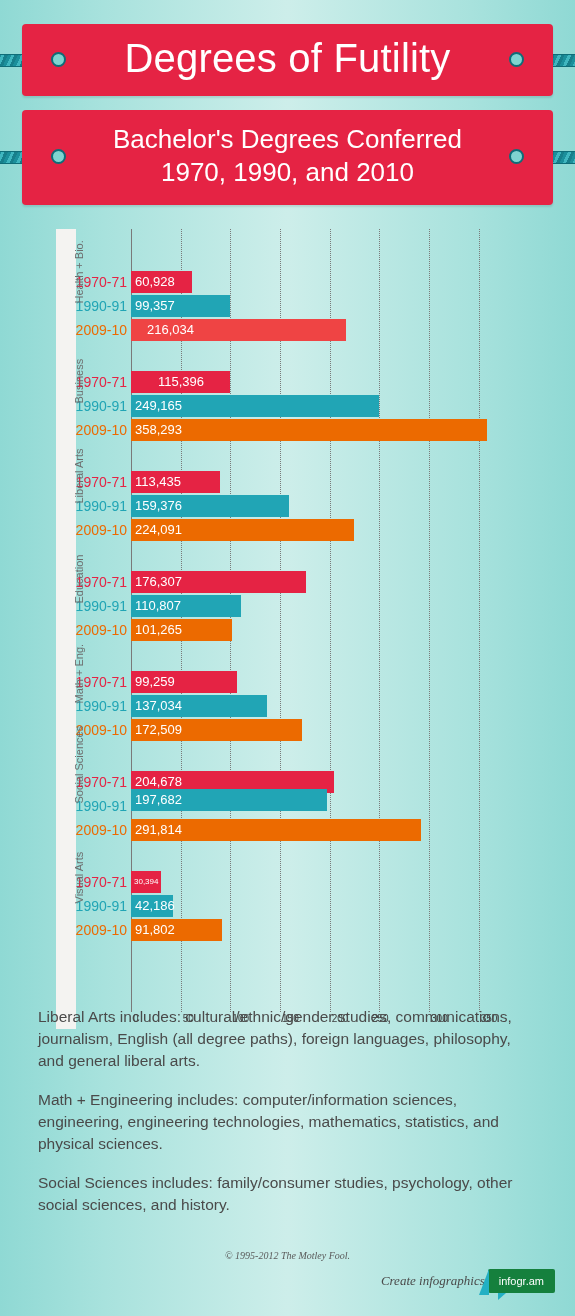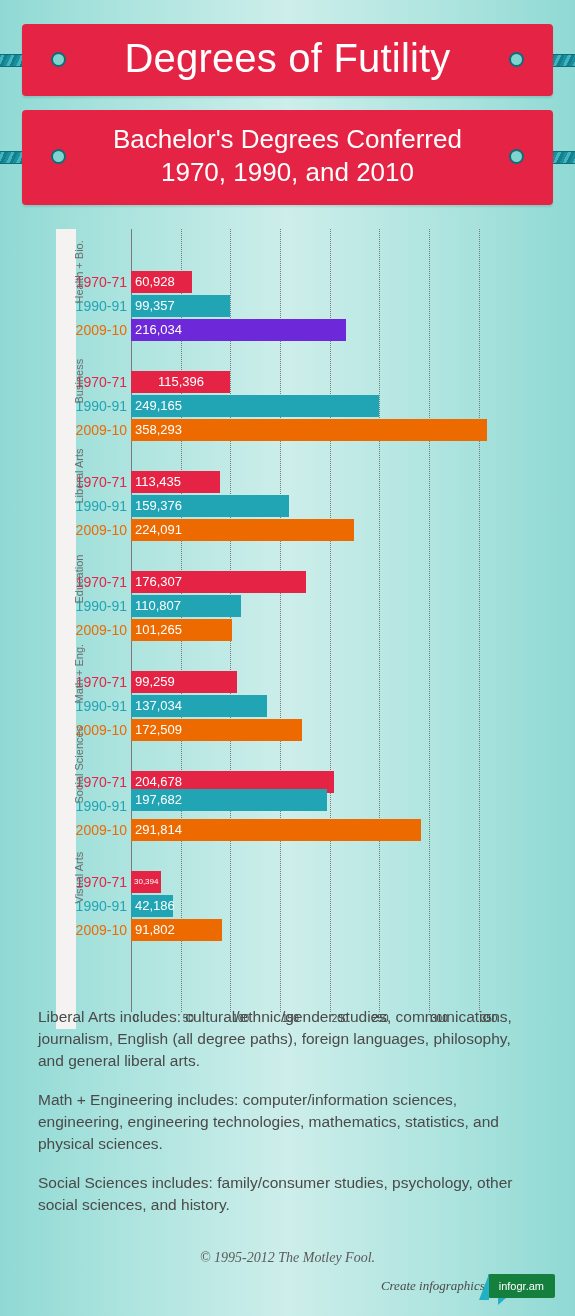--- a/index.html
+++ b/index.html
@@ -174,21 +174,21 @@
   
   #credit {
     position: absolute;
     left: 0; top: 1250px;
     width: 575px;
     text-align: center;
   }
   #copyright {
     font-family: "Liberation Serif", serif;
     font-style: italic;
-    font-size: 14px;
+    font-size: 10px;
     color: #5a5a5a;
   }
   #brandrow {
     margin-top: 8px;
     display: flex;
     justify-content: flex-end;
     align-items: center;
     padding-right: 20px;
   }
   #create-label {
@@ -265,21 +265,21 @@
       <div class="tick" style="left: 478.725px;">350</div>
       <div class="axisline"></div>
       <div class="bar" style="top: 42px; width: 60.532px; background: rgb(229, 35, 68);">
         <span class="val">60,928</span>
       </div>
       <div class="ylab" style="top: 42px; left: 75px; color: rgb(229, 35, 68);">1970-71</div>
       <div class="bar" style="top: 66px; width: 98.7112px; background: rgb(33, 165, 181);">
         <span class="val">99,357</span>
       </div>
       <div class="ylab" style="top: 66px; left: 75px; color: rgb(33, 165, 181);">1990-91</div>
-      <div class="bar" style="top: 90px; width: 214.63px; background: #6d28d9;">
+      <div class="bar" style="top: 90px; width: 214.63px; background: #ef4444; padding-left: 12px;">
         <span class="val">216,034</span>
       </div>
       <div class="ylab" style="top: 90px; left: 75px; color: rgb(236, 106, 0);">2009-10</div>
       <div class="bar" style="top: 142px; width: 99px; background: rgb(229, 35, 68); padding-left: 23px;">
         <span class="val">115,396</span>
       </div>
       <div class="ylab" style="top: 142px; left: 75px; color: rgb(229, 35, 68);">1970-71</div>
       <div class="bar" style="top: 166px; width: 247.545px; background: rgb(33, 165, 181);">
         <span class="val">249,165</span>
       </div>

